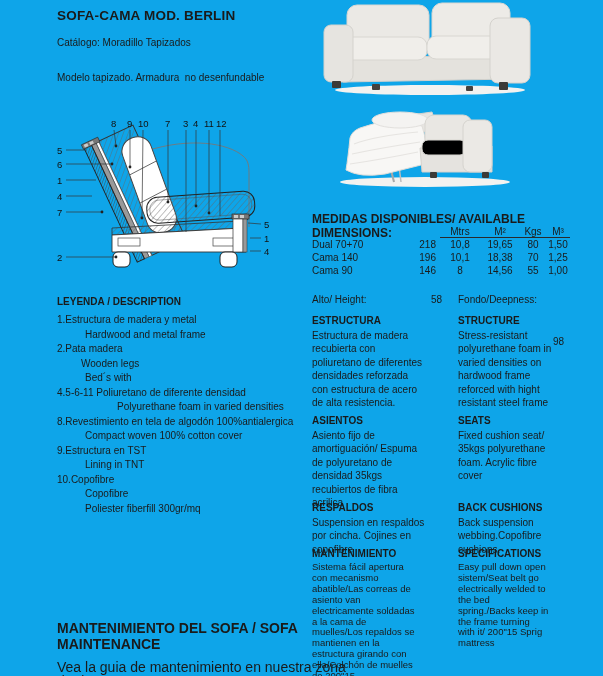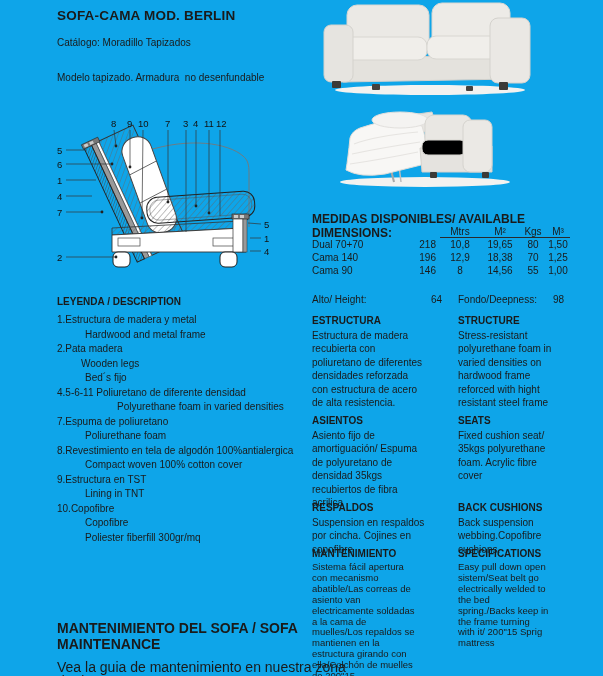--- a/index.html
+++ b/index.html
@@ -203,29 +203,25 @@
     <div class="legend-h">LEYENDA / DESCRIPTION</div>
     <div>
       <div class="lg-line">1.Estructura de madera y metal</div>
       <div class="lg-line lg-en">Hardwood and metal frame</div>
     </div>
     <div>
       <div class="lg-line">2.Pata madera</div>
       <div class="lg-line lg-en lg-en-flush">Wooden legs</div>
     </div>
     <div>
-      <div class="lg-line lg-en">Bed´s fijo</div>
+      <div class="lg-line lg-en">Bed´s with</div>
     </div>
     <div>
       <div class="lg-line">4.5-6-11 Poliuretano de diferente densidad</div>
       <div class="lg-line lg-en lg-en-deep">Polyurethane foam in varied densities</div>
-    </div>
-    <div>
-      <div class="lg-line">7.Espuma de poliuretano</div>
-      <div class="lg-line lg-en">Poliurethane foam</div>
     </div>
     <div>
       <div class="lg-line">8.Revestimiento en tela de algodón 100%antialergica</div>
       <div class="lg-line lg-en">Compact woven 100% cotton cover</div>
     </div>
     <div>
       <div class="lg-line">9.Estructura en TST</div>
       <div class="lg-line lg-en">Lining in TNT</div>
     </div>
     <div>
@@ -257,38 +253,38 @@
 
       <div class="cell cname">Dual 70+70</div>
       <div class="cell cnum">218</div>
       <div class="cell cmid">10,8</div>
       <div class="cell cmid">19,65</div>
       <div class="cell cmid">80</div>
       <div class="cell cmid">1,50</div>
 
       <div class="cell cname">Cama 140</div>
       <div class="cell cnum">196</div>
-      <div class="cell cmid">12,9</div>
+      <div class="cell cmid">10,1</div>
       <div class="cell cmid">18,38</div>
       <div class="cell cmid">70</div>
       <div class="cell cmid">1,25</div>
 
       <div class="cell cname">Cama 90</div>
       <div class="cell cnum">146</div>
       <div class="cell cmid">8</div>
       <div class="cell cmid">14,56</div>
       <div class="cell cmid">55</div>
       <div class="cell cmid">1,00</div>
     </div>
 
     <div class="rc alto-row">
       <span style="left:0;">Alto/ Height:</span>
-      <span style="left:110px;width:20px;text-align:right;">64</span>
+      <span style="left:110px;width:20px;text-align:right;">58</span>
       <span style="left:146px;">Fondo/Deepness:</span>
-      <span style="left:232px;width:20px;text-align:right;">98</span>
+      <span style="left:232px;width:20px;text-align:right;margin-top:42px;">98</span>
     </div>
 
     <div class="pair" style="top:105px;">
       <div class="col-es">
         <div class="sec-h">ESTRUCTURA</div>
         <div class="sec-b">Estructura de madera
 recubierta con
 poliuretano de diferentes
 densidades reforzada
 con estructura de acero

